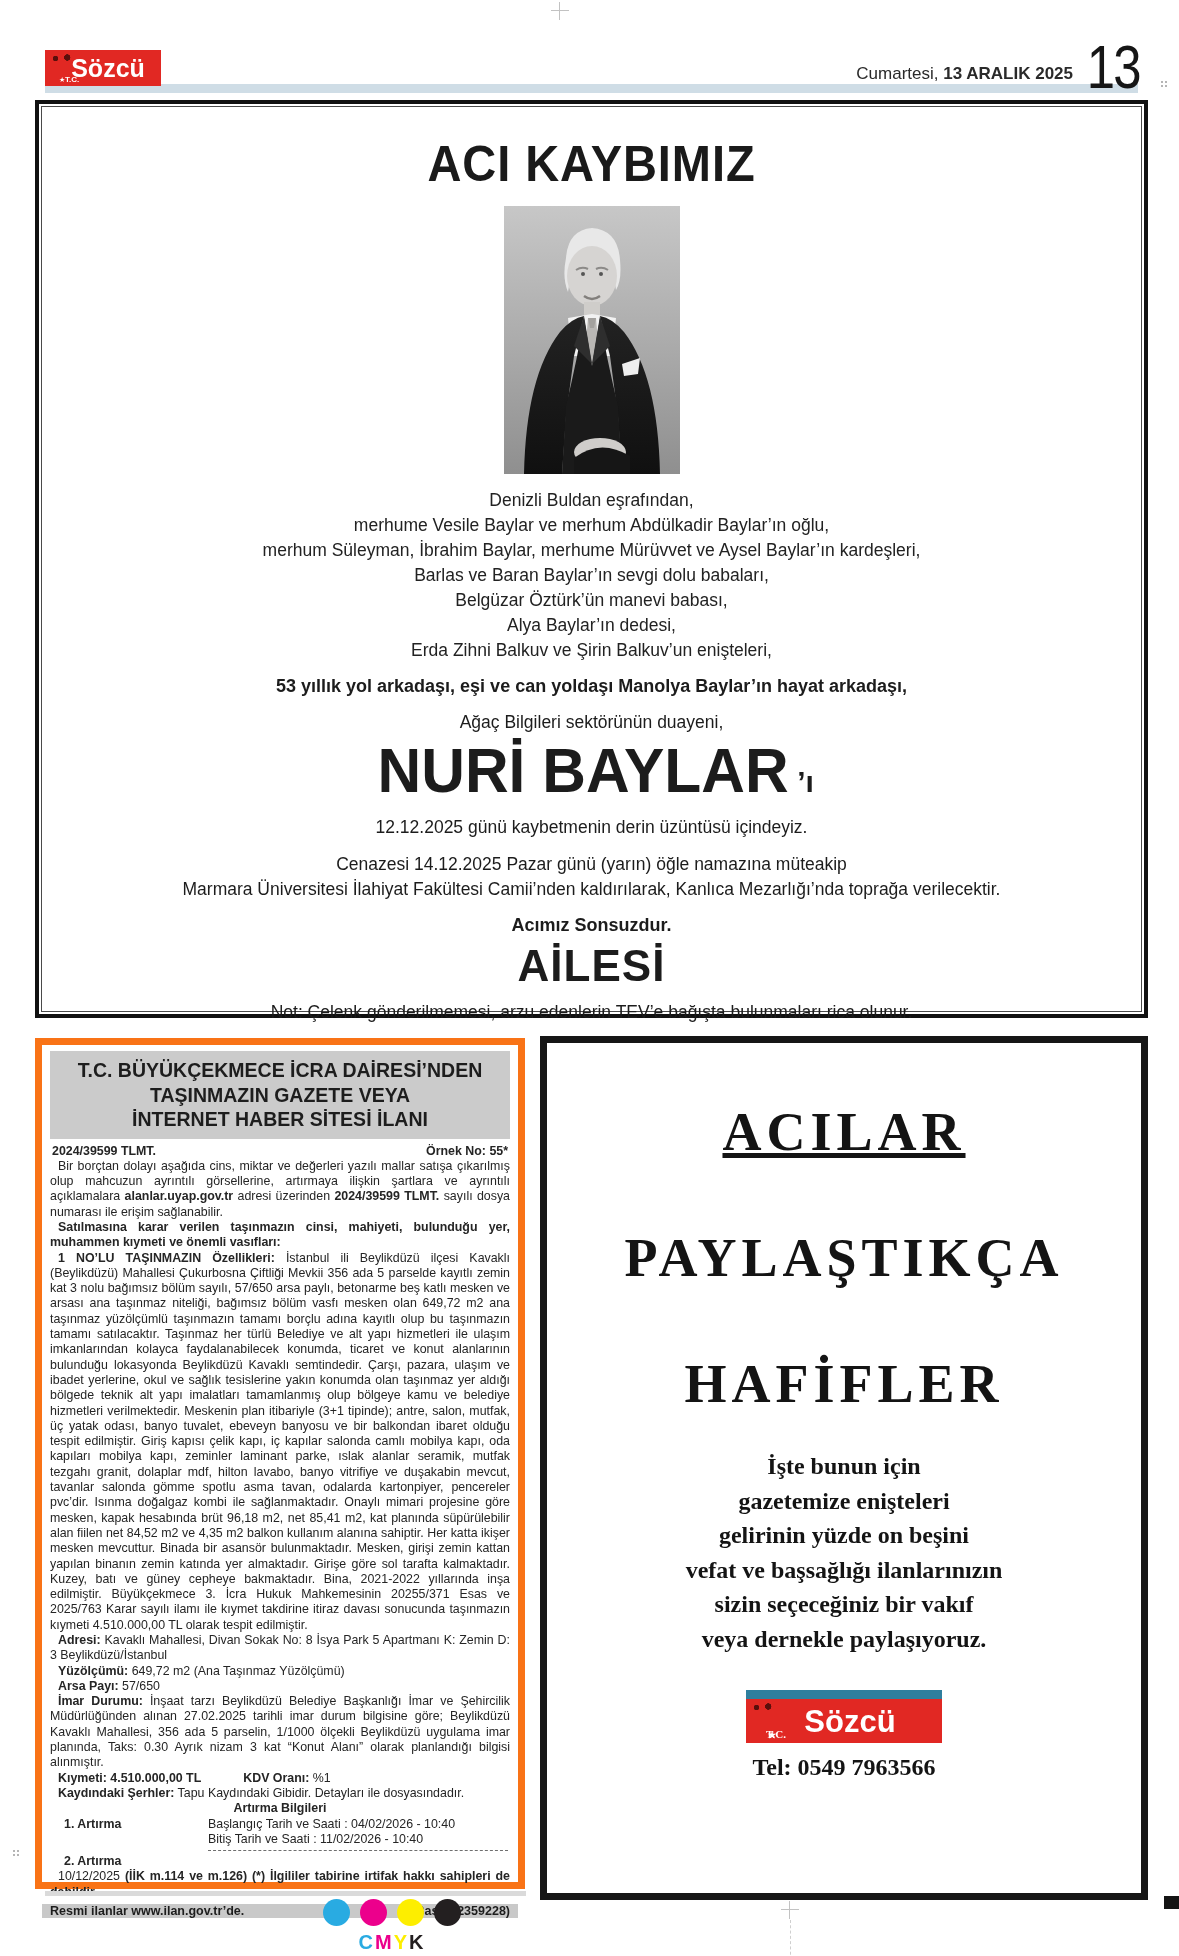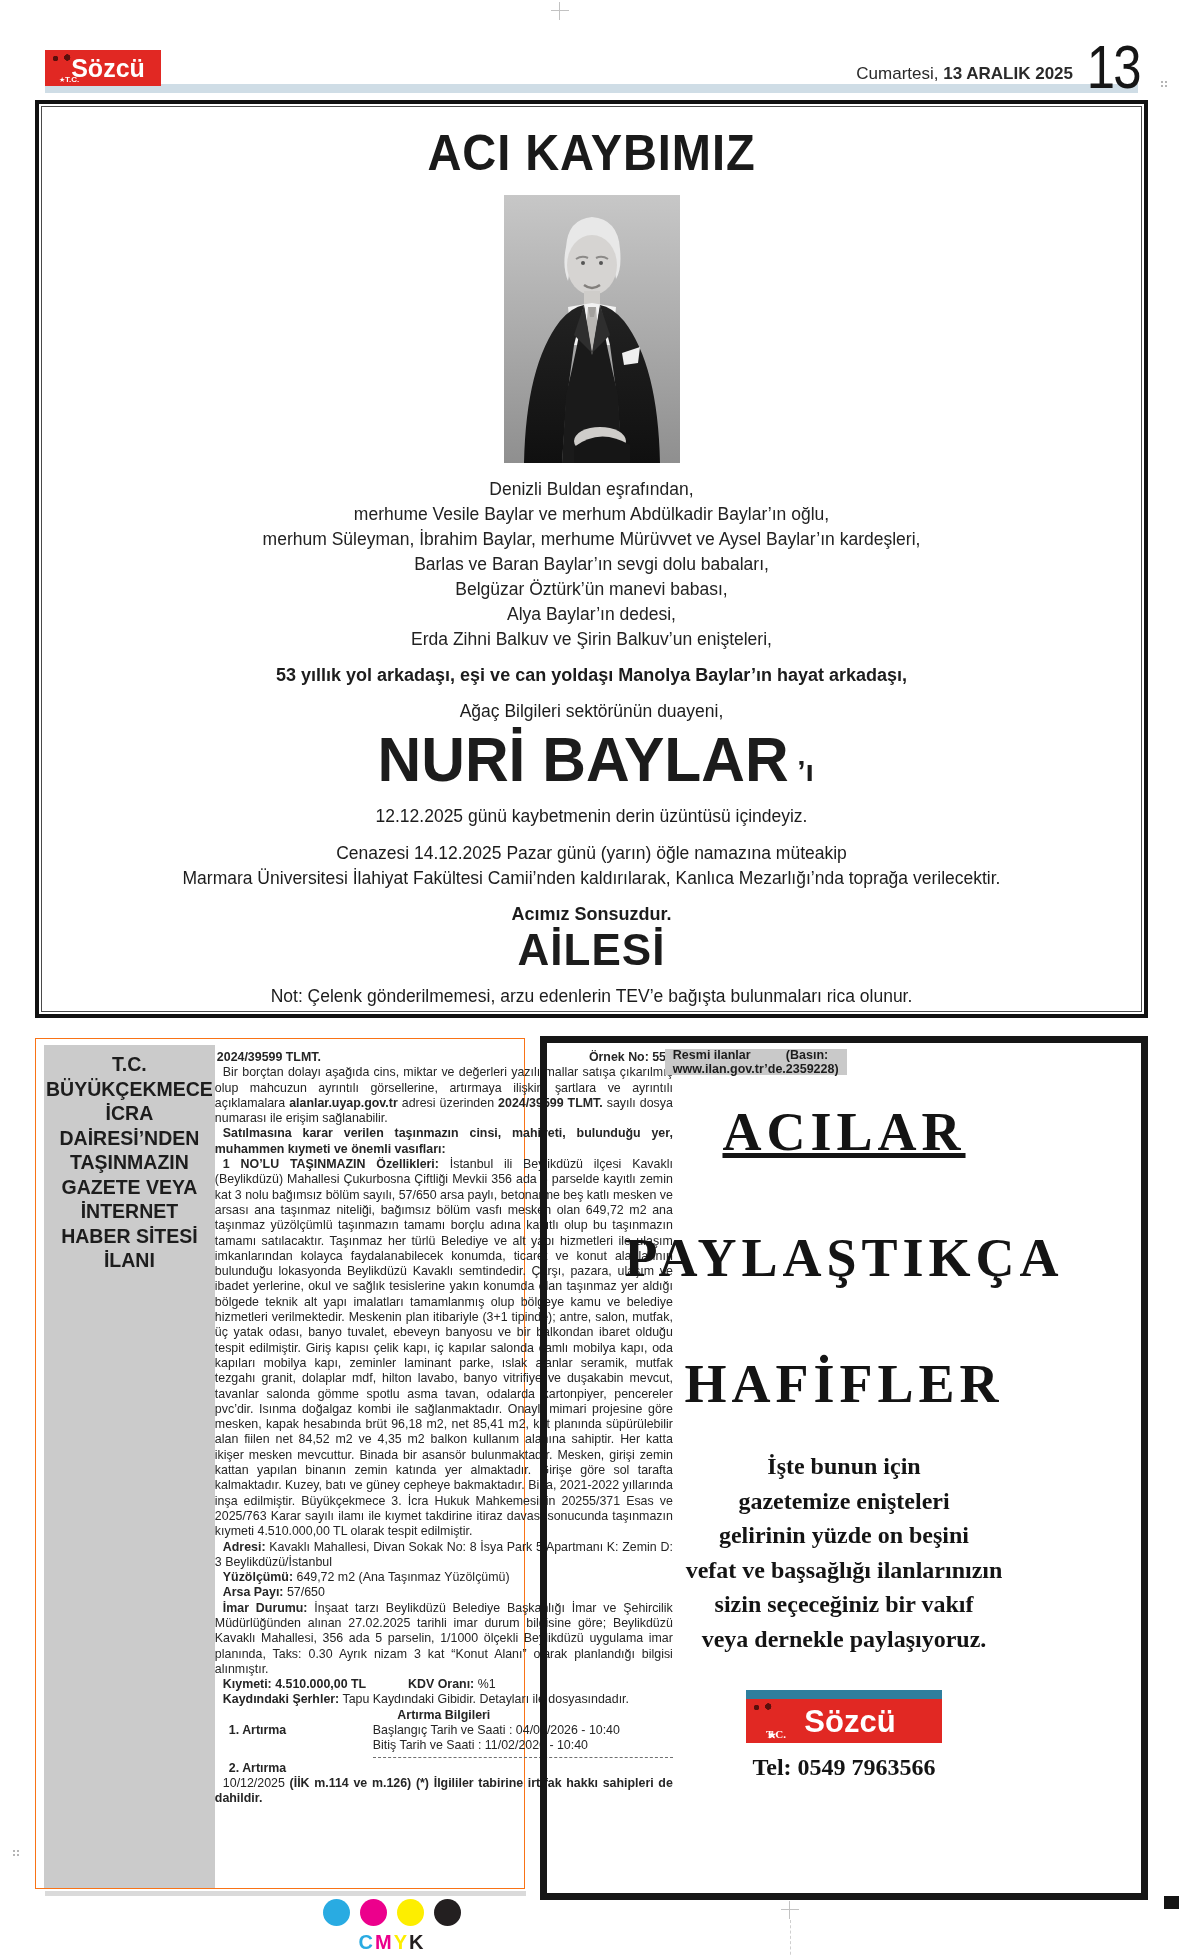--- a/index.html
+++ b/index.html
@@ -38,39 +38,39 @@
      radial-gradient(circle at 2px 2px,#b5b5b5 0 1px,transparent 1.4px),
      radial-gradient(circle at 6px 2px,#b5b5b5 0 1px,transparent 1.4px),
      radial-gradient(circle at 2px 6px,#b5b5b5 0 1px,transparent 1.4px),
      radial-gradient(circle at 6px 6px,#b5b5b5 0 1px,transparent 1.4px);}
   .vdash{width:1px;height:40px;border-left:1px dashed #cfcfcf;}
   .corner-ink{position:absolute;right:0;top:1896px;width:15px;height:13px;background:#141414;}
 
   
   .obit{position:absolute;left:35px;top:100px;width:1113px;height:918px;
     border:4px solid #111;padding:2px;}
-  .obit-inner{width:100%;height:100%;border:1px solid #4a4a4a;text-align:center;padding-top:17px;}
+  .obit-inner{width:100%;height:100%;border:1px solid #4a4a4a;text-align:center;padding-top:28px;}
   .obit-title{font-size:50px;font-weight:800;letter-spacing:1px;color:#1a1a1a;
     display:inline-block;transform:scaleX(.94);transform-origin:center;}
   .obit-photo{margin:13px auto 14px auto;width:176px;height:268px;display:block;}
   .obit-line{font-size:17.5px;line-height:25px;color:#222;}
   .obit-bold{font-weight:bold;font-size:18px;margin-top:13px;}
   .obit-sector{font-size:17.5px;margin-top:15px;}
   .obit-name{margin-top:4px;line-height:1.05;}
   .obit-name .nm{font-size:63px;font-weight:800;letter-spacing:0;display:inline-block;transform:scaleX(.96);}
   .obit-name .sfx{font-size:30px;font-weight:700;}
   .obit-date{font-size:17.5px;margin-top:14px;}
   .obit-funeral{font-size:17.5px;line-height:25px;margin-top:14px;}
   .obit-sorrow{font-size:18px;font-weight:bold;margin-top:13px;}
-  .obit-family{font-size:44px;font-weight:800;letter-spacing:1px;}
+  .obit-family{font-size:44px;font-weight:800;margin-top:5px;letter-spacing:1px;}
   .obit-note{font-size:17.5px;margin-top:11px;}
 
   
   .legal{position:absolute;left:35px;top:1038px;width:490px;height:851px;
-    border:1px solid #f97316;padding:6px 8px 0 8px;display:flex;flex-direction:row;}
+    border:7px solid #f97316;padding:6px 8px 0 8px;display:flex;flex-direction:column;}
   .legal-head{background:#cbcbcb;text-align:center;font-weight:bold;font-size:19.5px;
     line-height:24.5px;padding:7px 2px;color:#1d1d1d;}
   .legal-body{font-size:12.4px;line-height:15.3px;text-align:justify;color:#252525;margin-top:5px;}
   .legal-row1{display:flex;justify-content:space-between;font-weight:bold;padding:0 2px;}
   .lp{text-indent:8px;}
   .legal-body b{font-weight:bold;}
   .auct-title{text-align:center;font-weight:bold;text-indent:0;}
   .auct-row{display:grid;grid-template-columns:158px 1fr;}
   .auct-label{font-weight:bold;padding-left:14px;}
   .auct-sep{border-top:1px dashed #6f6f6f;margin:3px 0 3px 158px;width:300px;height:0;}

